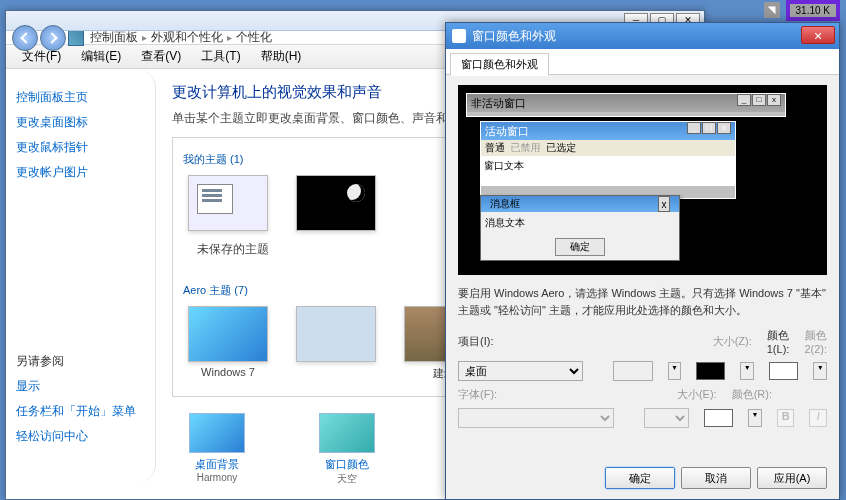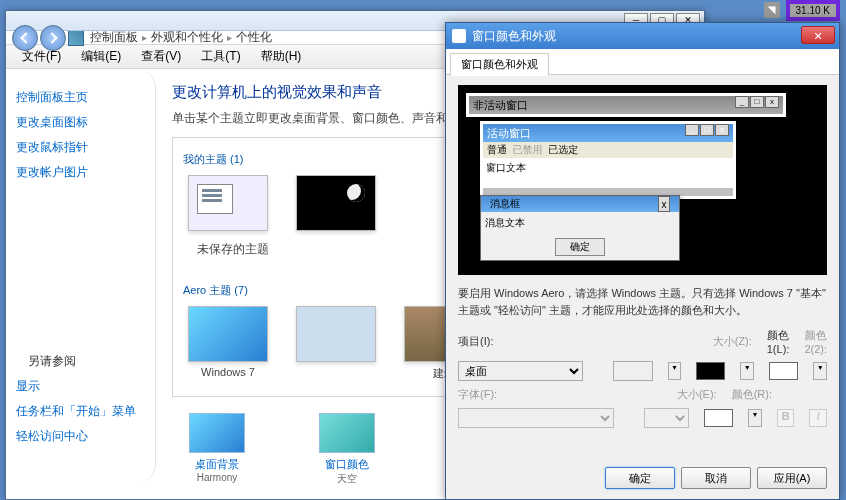--- a/index.html
+++ b/index.html
@@ -23,21 +23,21 @@
 .breadcrumb { margin-left: 6px; font-size: 12px; color: #333; display: flex; align-items: center; gap: 4px; }
 .breadcrumb .sep { color: #888; font-size: 10px; }
 .cp-icon { width: 16px; height: 16px; background: linear-gradient(45deg,#6ac,#48a); border: 1px solid #369; }
 
 .cp-menubar { height: 24px; background: linear-gradient(#f8f8f8,#ececec); border-bottom: 1px solid #d0d4d8; display: flex; align-items: center; padding: 0 6px; font-size: 12px; }
 .cp-menubar span { padding: 0 10px; cursor: pointer; }
 
 .cp-body { display: flex; height: calc(100% - 74px); }
 .cp-sidebar { width: 150px; padding: 12px 10px; font-size: 12px; border-right: 1px solid #e0e4e8; background: #fff; border-radius: 19px; }
 .cp-sidebar .lnk { color: #0066cc; margin: 8px 0; cursor: pointer; }
-.cp-sidebar .sec { color: #333; margin: 14px 12px 6px; }
+.cp-sidebar .sec { color: #333; margin: 14px 0 6px; }
 
 .cp-main { flex: 1; padding: 14px 16px; overflow: hidden; }
 .cp-main h2 { font-size: 15px; color: #003399; font-weight: normal; margin-bottom: 8px; }
 .cp-main .desc { font-size: 12px; color: #444; margin-bottom: 10px; }
 .theme-box { border: 1px solid #d0d4d8; padding: 10px; height: 260px; overflow: hidden; }
 .theme-section-title { font-size: 11px; color: #0055aa; margin: 4px 0 8px; }
 .theme-row { display: flex; gap: 18px; margin-bottom: 12px; }
 .theme-item { width: 90px; text-align: center; font-size: 11px; color: #444; }
 .theme-thumb { width: 80px; height: 56px; margin: 0 auto 4px; border: 1px solid #bbb; background: #eef; position: relative; box-shadow: 0 2px 4px rgba(0,0,0,0.15); cursor: pointer; }
 .theme-thumb.dark { background: #000; }
@@ -55,21 +55,21 @@
 
 .dlg { position: absolute; top: 22px; left: 445px; width: 395px; height: 478px; background: #f0f0f0; border: 1px solid #385a8a; box-shadow: 0 0 10px rgba(0,0,0,0.4); }
 .dlg-titlebar { height: 26px; background: linear-gradient(#5a9fe8,#3a7fd0); display: flex; align-items: center; padding: 0 6px; color: #fff; font-size: 12px; position: relative; }
 .dlg-titlebar .ico { width: 14px; height: 14px; background: #fff; border-radius: 2px; margin-right: 6px; }
 .dlg-close { position: absolute; right: 4px; top: 3px; width: 34px; height: 18px; background: linear-gradient(#e77,#c33); color: #fff; text-align: center; font-size: 11px; line-height: 18px; border: 1px solid #a22; cursor: pointer; border-radius: 2px; }
 .dlg-tabs { height: 26px; background: #fff; border-bottom: 1px solid #ccc; padding: 4px 4px 0; }
 .dlg-tab { display: inline-block; padding: 3px 10px; font-size: 11px; border: 1px solid #ccc; border-bottom: 1px solid #fff; background: #fff; position: relative; top: 0; }
 .dlg-content { padding: 10px 12px; }
 
 .preview { background: #000; padding: 10px; height: 190px; position: relative; }
-.pv-win { position: absolute; background: #c0c0c0; border: 3px solid #ffffff; }
+.pv-win { position: absolute; background: #c0c0c0; border: 1px solid #ffffff; }
 .pv-title { height: 18px; background: linear-gradient(#888,#aaa); font-size: 11px; padding: 0 4px; line-height: 18px; display: flex; justify-content: space-between; }
 .pv-title.active { background: linear-gradient(#4a8fd8,#6aafef); color: #fff; }
 .pv-btns { display: flex; gap: 1px; }
 .pv-btn { width: 14px; height: 12px; background: #ddd; border: 1px solid #666; font-size: 8px; text-align: center; line-height: 10px; }
 .pv-menu { height: 16px; background: #ece9d8; font-size: 10px; padding: 0 4px; line-height: 16px; }
 .pv-menu .dis { color: #999; }
 .pv-body { background: #fff; font-size: 10px; padding: 3px; height: 30px; }
 .pv-msg { position: absolute; background: #f0f0f0; border: 1px solid #666; box-shadow: 2px 2px 4px rgba(0,0,0,0.3); }
 .pv-msg-title { height: 16px; background: linear-gradient(#4a8fd8,#6aafef); font-size: 10px; padding: 0 9px; line-height: 16px; color: #000; display:flex; justify-content:space-between; }
 .pv-msg-body { padding: 4px; font-size: 10px; }

